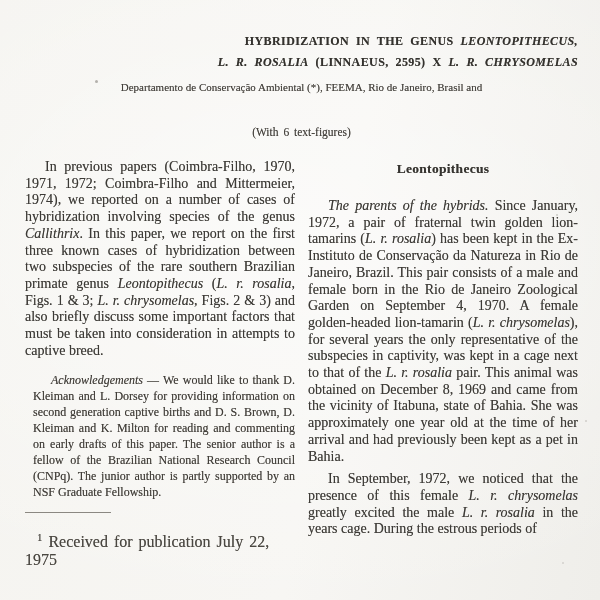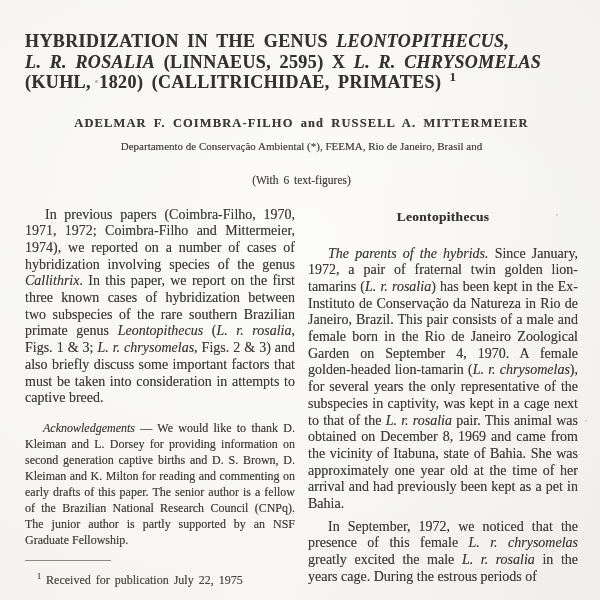--- a/index.html
+++ b/index.html
@@ -15,22 +15,22 @@
     padding: 31px 22px 0 25px;
     color: #3c3a36;
     background:
       radial-gradient(ellipse 130% 90% at 48% 40%, rgba(255,255,255,0.55) 0%, rgba(255,255,255,0) 70%),
       linear-gradient(100deg, #f5f4f0 0%, #f7f6f3 55%, #efeeea 100%);
     text-shadow: 0 0 0.6px rgba(62,58,52,0.55);
   }
   
   .title {
     margin: 0;
-    text-align: left;
-    font-size: 18px;
+    text-align: right;
+    font-size: 12px;
     line-height: 20.5px;
     font-weight: bold;
     letter-spacing: 0.4px;
     word-spacing: 3.5px;
     color: #34322e;
   }
   .title .tline { white-space: nowrap; }
   .authors {
     margin-top: 23px;
     text-align: center;
@@ -41,21 +41,21 @@
     color: #3b3935;
   }
   .affiliation {
     margin-top: 8px;
     text-align: center;
     font-size: 11px;
     line-height: 14px;
     color: #45423d;
   }
   .figures-note {
-    margin-top: 21px;
+    margin-top: 32px;
     text-align: center;
     font-size: 11.5px;
     word-spacing: 2px;
     color: #45423d;
   }
   
   .columns {
     display: flex;
     gap: 13px;
     margin-top: 21px;
@@ -63,37 +63,37 @@
   .col { width: 270px; }
   .body-para {
     margin: 0;
     font-size: 14px;
     line-height: 16.7px;
     text-align: justify;
     text-indent: 20px;
   }
   .body-para + .body-para { margin-top: 6px; }
   .ack {
-    margin: 13px 0 0 0;
+    margin: 13px 0 0 8px;
     font-size: 12px;
     line-height: 16px;
     text-align: justify;
     text-indent: 18px;
     color: #403d38;
   }
   .footnote-rule {
     width: 86px;
     height: 0;
     border: none;
     border-top: 1px solid #8b8882;
     margin: 12px 0 0 0;
   }
   .footnote {
-    margin: 12px 0 0 0;
-    font-size: 12px;
+    margin: 20px 0 0 0;
+    font-size: 16px;
     text-indent: 12px;
     word-spacing: 2px;
     color: #4a4741;
   }
   .section-heading {
     margin: 2px 0 0 0;
     text-align: center;
     font-size: 13.5px;
     font-weight: bold;
     letter-spacing: 0.3px;
@@ -114,24 +114,22 @@
   .speck.s4 { left: 562px; top: 562px; width: 2px; height: 2px; opacity: .3; }
 </style>
 </head>
 <body>
 
 <div class="page">
 
   <h1 class="title">
     <div class="tline"><span>HYBRIDIZATION IN THE GENUS </span><i>LEONTOPITHECUS,</i></div>
     <div class="tline"><i>L. R. ROSALIA</i><span> (LINNAEUS, 2595) X </span><i>L. R. CHRYSOMELAS</i></div>
-    <div class="tline"><span>(KUHL, 1820) (CALLITRICHIDAE, PRIMATES) </span><sup>1</sup></div>
   </h1>
 
-  <div class="authors">ADELMAR F. COIMBRA-FILHO and RUSSELL A. MITTERMEIER</div>
 
   <div class="affiliation">
     <div>Departamento de Conservação Ambiental (*), FEEMA, Rio de Janeiro, Brasil and</div>
   </div>
 
   <div class="figures-note">(With 6 text-figures)</div>
 
   <div class="columns">
 
     <section class="col col-left">

